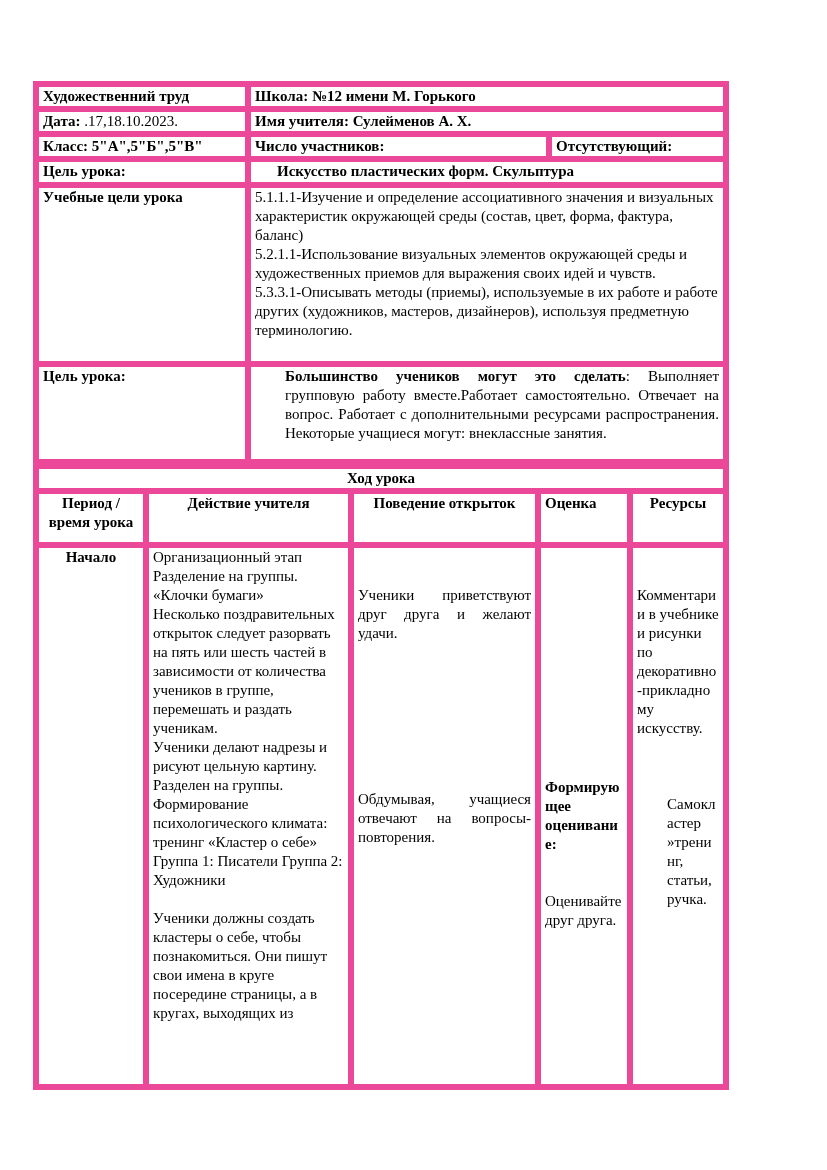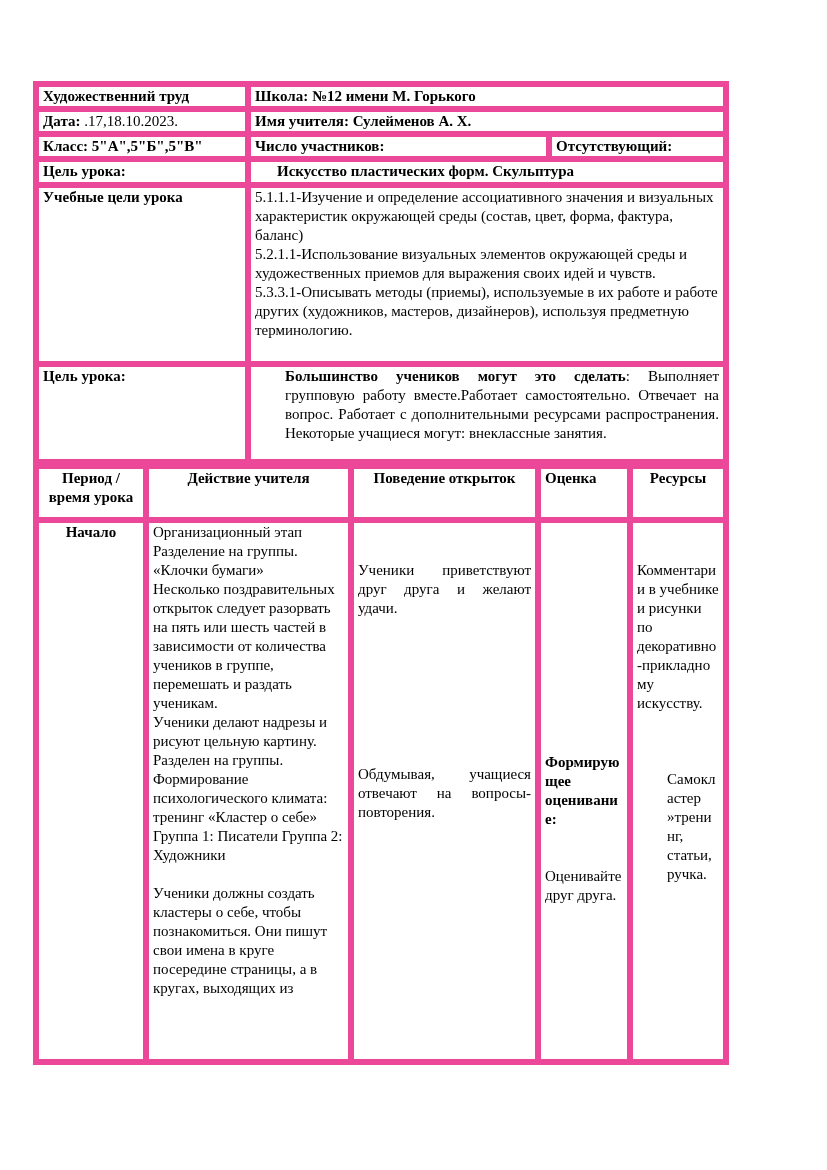--- a/index.html
+++ b/index.html
@@ -65,20 +65,23 @@
 
     <table id="tableB">
       <colgroup>
         <col style="width:110px">
           <col style="width:205px">
           <col style="width:187px">
         <col style="width:92px">
           <col style="width:96px">
       </colgroup>
       <tbody>
+          <tr>
+        <td colspan="5" style="height:18px" class="b center">Ход урока</td>
+      </tr>
       <tr>
         <td style="height:48px" class="b center hdr">Период / время урока</td>
         <td class="b center hdr">Действие учителя</td>
         <td class="b center hdr">Поведение открыток</td>
         <td class="b hdr">Оценка</td>
         <td class="b center hdr">Ресурсы</td>
       </tr>
       <tr>
         <td style="height:536px" class="b center">Начало</td>
         <td>Организационный этап

